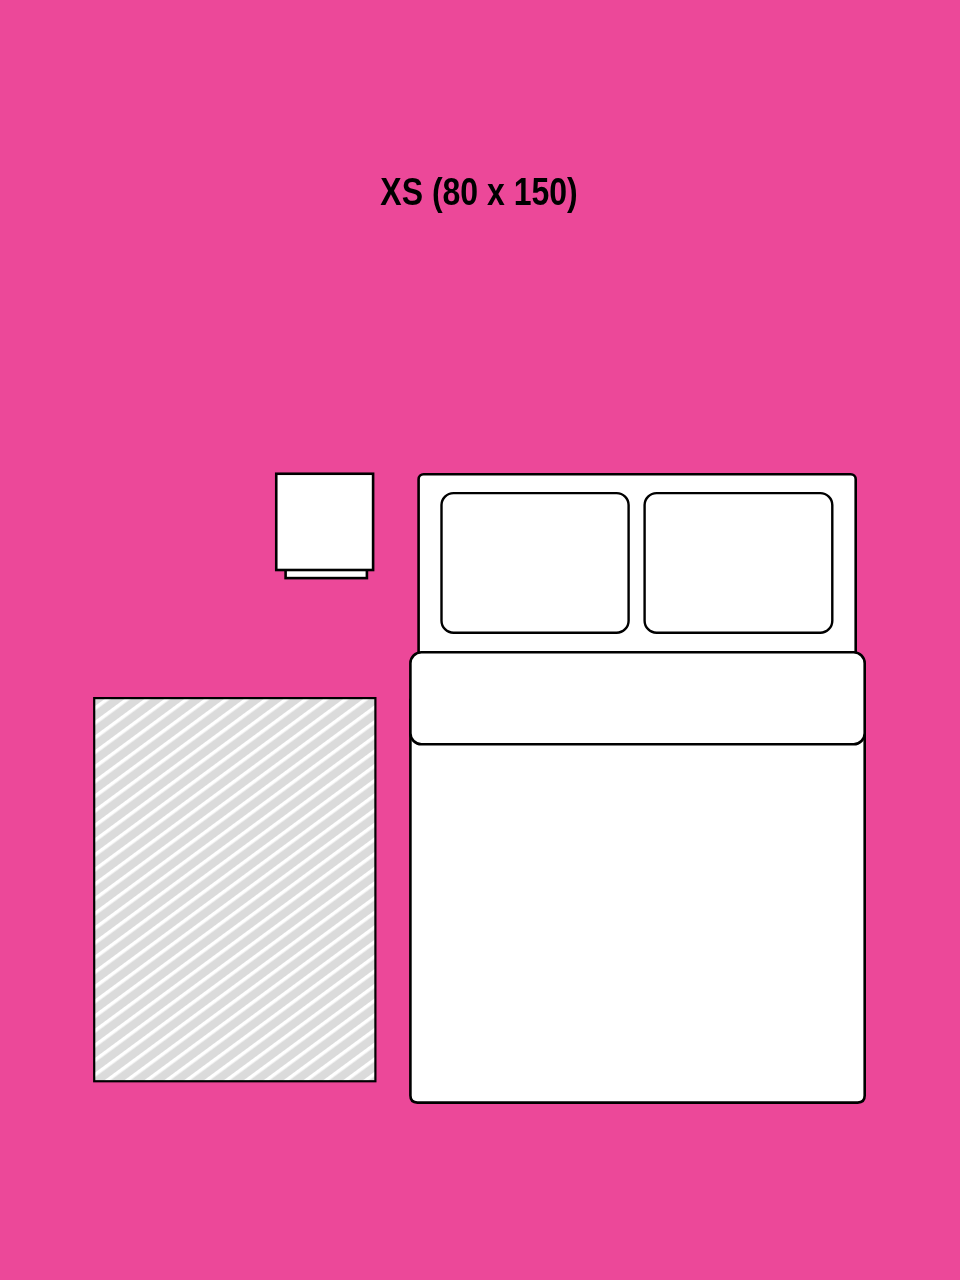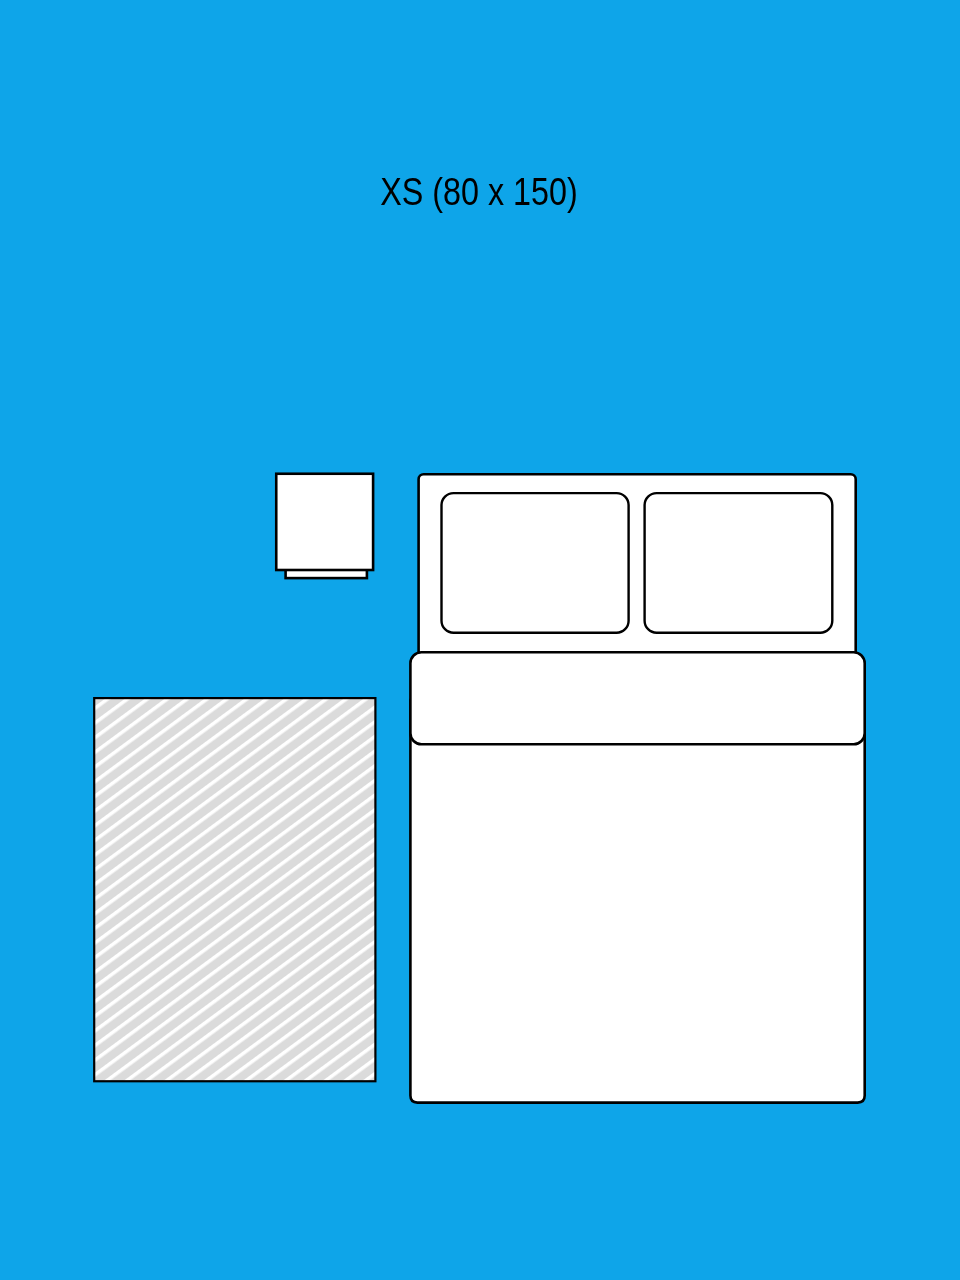--- a/index.html
+++ b/index.html
@@ -1,17 +1,17 @@
 <!DOCTYPE html>
 <html><head>
 <meta charset="utf-8">
 <style>
   html,body{margin:0;padding:0;background:#ffffff;}
-  .page{position:relative;width:960px;height:1280px;background:#0ea5e9;overflow:hidden;
-        font-family:"Liberation Sans", sans-serif;}
+  .page{position:relative;width:960px;height:1280px;background:#ec4899;overflow:hidden;
+        font-family:"Liberation Sans", sans-serif;font-weight:bold;}
 </style>
 </head>
 <body>
 <div class="page">
 <svg width="960" height="1280" viewBox="0 0 960 1280" xmlns="http://www.w3.org/2000/svg">
   <defs>
     <pattern id="hatch" patternUnits="userSpaceOnUse" width="20" height="11.8" patternTransform="rotate(-36.4) translate(0,-0.7)">
       <rect x="0" y="0" width="20" height="11.8" fill="#dbdbdb"></rect>
       <rect x="0" y="0" width="20" height="3.5" fill="#ffffff"></rect>
     </pattern>

